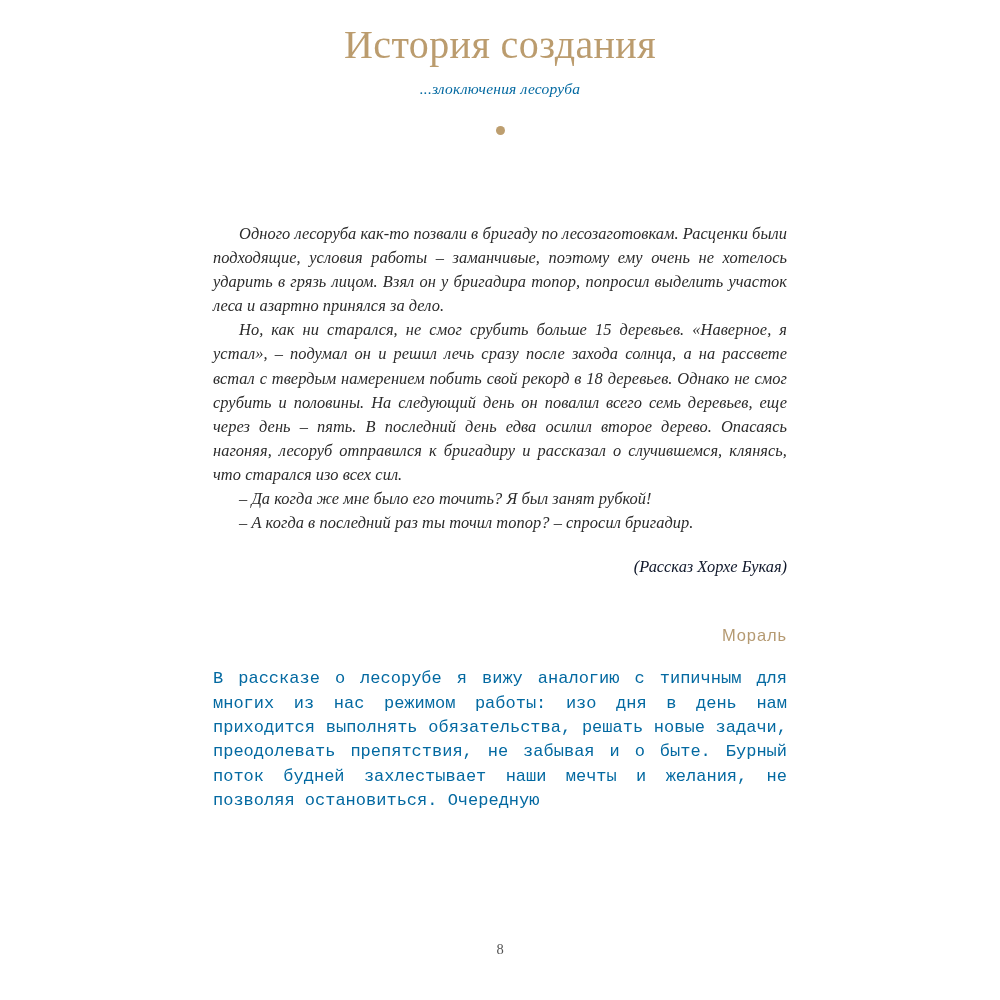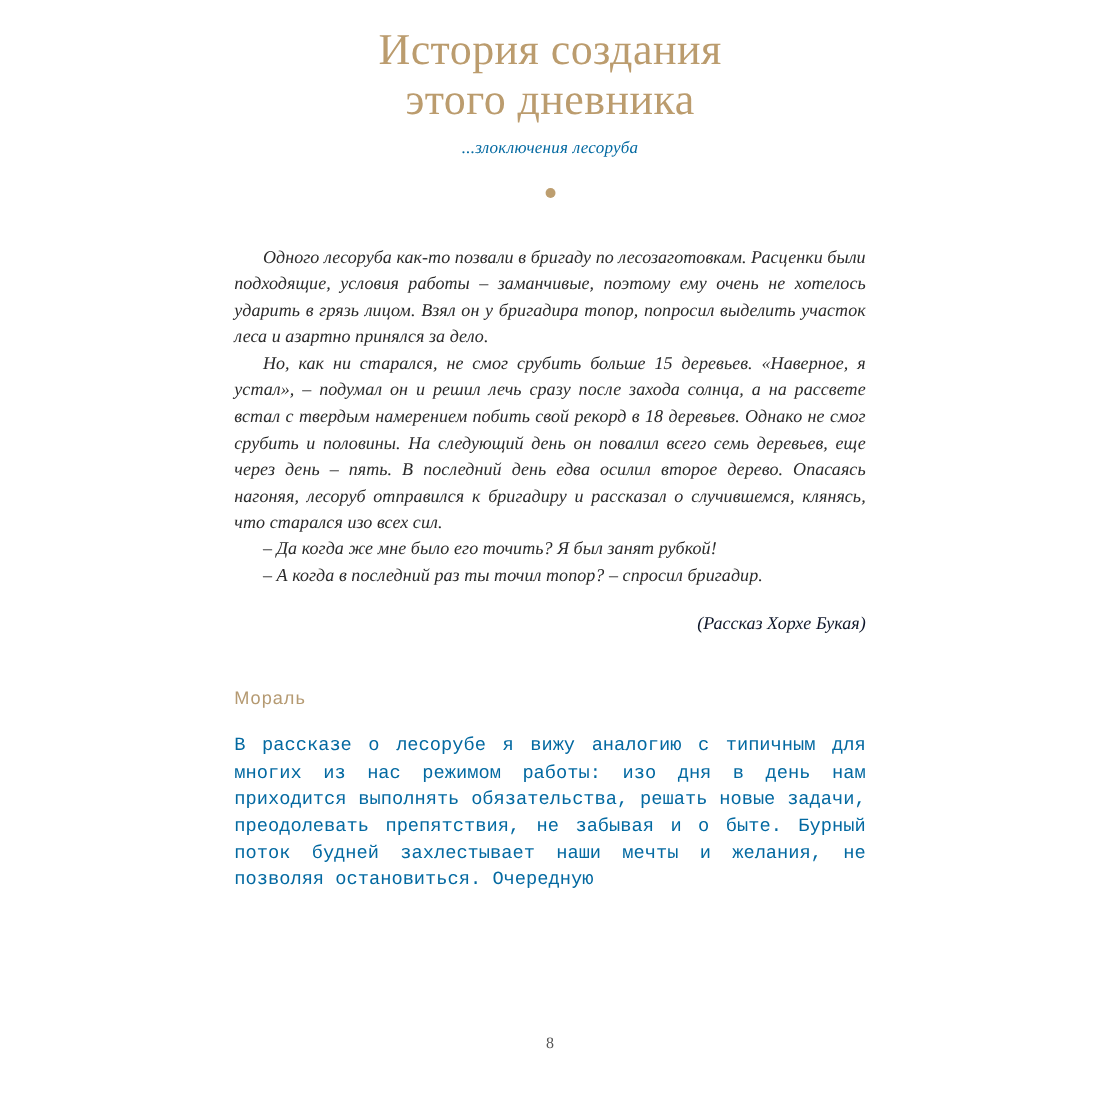--- a/index.html
+++ b/index.html
@@ -95,21 +95,21 @@
     text-align: right;
     font-family: "Liberation Serif", "DejaVu Serif", serif;
     font-style: italic;
     font-size: 16.4px;
     line-height: 24px;
     color: #0f172a;
   }
 
   .moral-heading {
     margin-top: 46px;
-    text-align: left;
+    text-align: right;
     font-family: "Liberation Sans", "DejaVu Sans", sans-serif;
     font-size: 16.5px;
     line-height: 20px;
     color: #b59a72;
     letter-spacing: 0.9px;
     font-weight: 400;
   }
 
   .moral-body {
     margin-top: 22px;
@@ -139,21 +139,20 @@
   }
 </style>
 </head>
 <body>
 
 <div class="page">
 
   <div class="head">
     <h1 class="title">
       <span class="title-line">История создания</span>
-      <span class="title-line">этого дневника</span>
     </h1>
     <div class="subtitle">...злоключения лесоруба</div>
     <div class="ornament-wrap">
       <span class="ornament-dot"></span>
     </div>
   </div>
 
   <div class="column">
 
     <div class="story">

